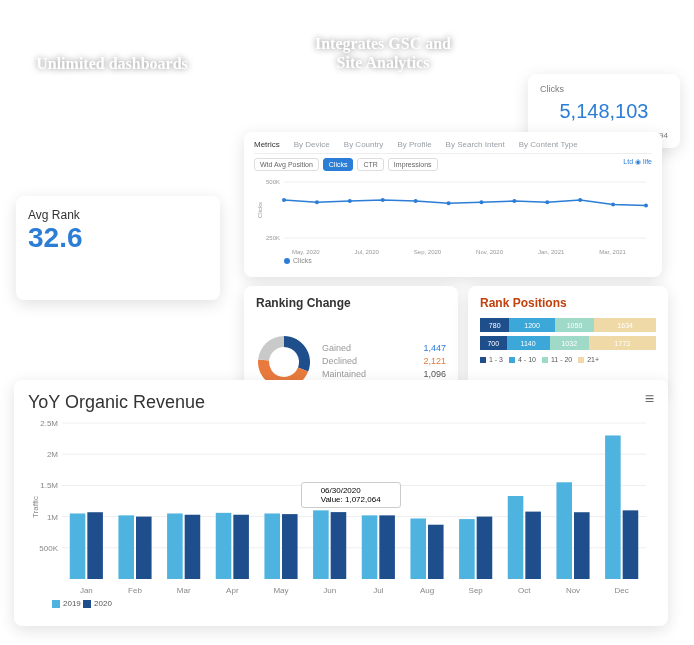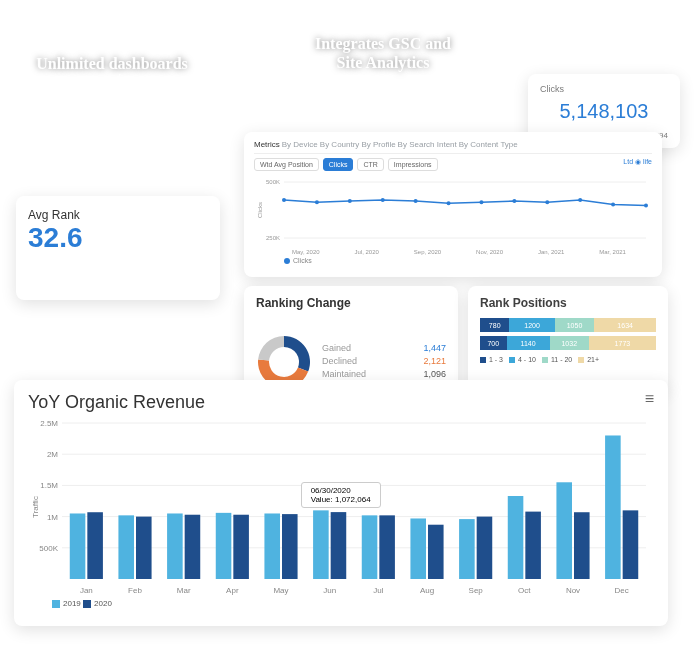--- a/index.html
+++ b/index.html
@@ -31,21 +31,21 @@
     position: absolute;
     pointer-events: none;
   }
   
   #clicks-card { top: 74px; left: 528px; width: 152px; padding: 10px 12px 8px; }
   #clicks-card .lbl { font-size: 9px; color: #7a7a7a; margin-bottom: 6px; }
   #clicks-card .big { font-size: 20px; color: #2b7dd6; font-weight: 500; text-align: center; margin-bottom: 8px; }
   #clicks-card .small-row { font-size: 8px; color: #7a7a7a; display: flex; justify-content: space-between; }
   
   #metrics-card { top: 132px; left: 244px; width: 418px; height: 145px; padding: 8px 10px; }
-  #metrics-card .tabs { display: flex; gap: 2px; font-size: 8px; color: #9aa0a6; border-bottom: 1px solid #eee; padding-bottom: 4px; }
+  #metrics-card .tabs { display: flex; gap: 14px; font-size: 8px; color: #9aa0a6; border-bottom: 1px solid #eee; padding-bottom: 4px; }
   #metrics-card .tabs .tab.active { color: #333; font-weight: 500; }
   #metrics-card .pills { display: flex; gap: 4px; margin-top: 4px; }
   #metrics-card .pill { font-size: 7px; padding: 2px 5px; border: 1px solid #ddd; border-radius: 3px; color: #666; }
   #metrics-card .pill.active { background: #2b7dd6; color: #fff; border-color: #2b7dd6; }
   #metrics-card .toggle { margin-left: auto; font-size: 7px; color: #2b7dd6; }
   .line-chart { width: 100%; height: 70px; margin-top: 4px; }
   #metrics-card .xticks { display: flex; justify-content: space-between; font-size: 6px; color: #999; padding: 0 26px 0 38px; }
   #metrics-card .legend { font-size: 7px; color: #888; margin-top: 2px; padding-left: 30px;}
   #metrics-card .legend .dot { display:inline-block;width:6px;height:6px;border-radius:50%;background:#2b7dd6;margin-right:3px; vertical-align:middle;}
   .ytick { font-size: 6px; fill: #999; }
@@ -61,33 +61,33 @@
   
   #ranking-card { top: 286px; left: 244px; width: 214px; height: 106px; padding: 10px 12px; }
   #ranking-card .title { font-size: 12px; font-weight: 600; color: #333; margin-bottom: 24px; }
   #ranking-card .body { display: flex; align-items: center; gap: 10px; }
   #ranking-card .donut { width: 56px; height: 56px; position: relative; }
   #ranking-card .stats { flex:1; font-size: 9px; color: #999; }
   #ranking-card .stats .srow { display: flex; justify-content: space-between; margin-bottom: 3px; }
   .orange-val { color: #e87a3d; }
   
   #positions-card { top: 286px; left: 468px; width: 200px; height: 106px; padding: 10px 12px; }
-  #positions-card .title { font-size: 12px; font-weight: 600; color: #404040; margin-bottom: 8px; }
+  #positions-card .title { font-size: 12px; font-weight: 600; color: #c2410c; margin-bottom: 8px; }
   .stacked { display: flex; height: 14px; margin-bottom: 4px; font-size: 7px; color: #fff; }
   .stacked .seg { display:flex; align-items:center; justify-content:center; }
   #positions-card .legend { font-size: 7px; color: #555; margin-top: 6px; }
   #positions-card .legend .item { display: inline-flex; align-items:center; margin-right: 6px; }
   #positions-card .legend .sq { width:6px;height:6px;margin-right:3px; }
   
   #yoy-card { top: 380px; left: 14px; width: 654px; height: 246px; padding: 12px 14px 8px; }
   #yoy-card .title { font-size: 18px; font-weight: 400; color: #333; margin-bottom: 4px; }
   #yoy-card .menu { position:absolute; top:10px; right:14px; color:#666; cursor:pointer; }
   .barchart { width: 100%; height: 180px; position: relative; }
   .barchart svg { width: 100%; height: 100%; }
-  .tooltip { position: absolute; background:#fff; border:1px solid #ccc; font-size:8px; padding:3px 9px; border-radius:3px; pointer-events:none; }
+  .tooltip { position: absolute; background:#fff; border:1px solid #ccc; font-size:8px; padding:3px 19px; border-radius:3px; pointer-events:none; }
   #yoy-card .legend { font-size: 8px; color: #555; margin-top: 2px; padding-left: 24px;}
   #yoy-card .legend .sq { display:inline-block;width:8px;height:8px;margin-right:3px;vertical-align:middle; }
 </style>
 </head>
 <body>
 
 <div class="script-label" style="top:54px;left:32px;width:160px;">Unlimited dashboards</div>
 <div class="script-label" style="top:34px;left:288px;width:190px;">
   <span>Integrates GSC and</span><br><span>Site Analytics</span>
 </div>

